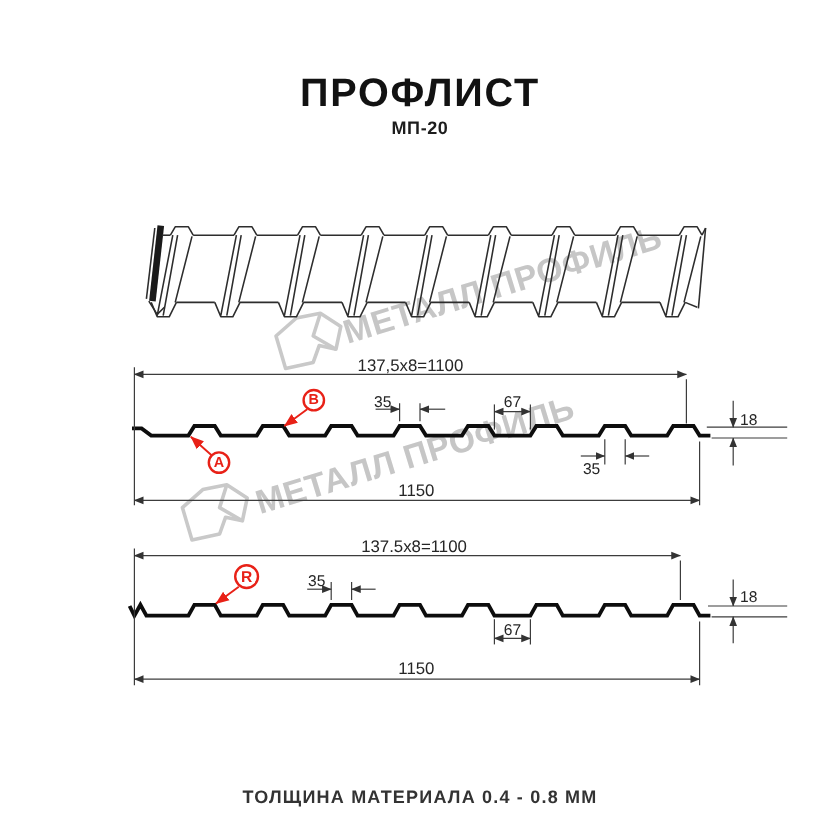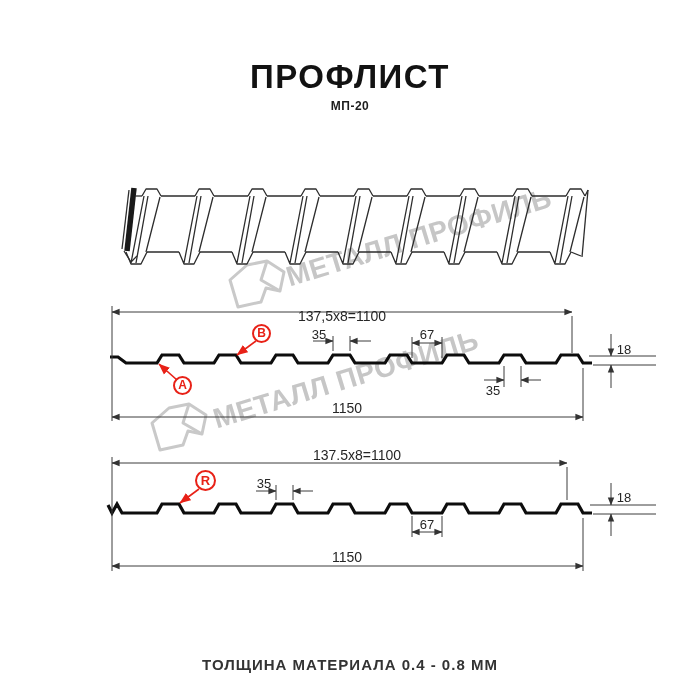--- a/index.html
+++ b/index.html
@@ -4,21 +4,21 @@
 <style>
   :root{
     --red:#e82117; --line:#1c1c1c; --dim:#3a3a3a; --wm:#c6c6c6;
   }
   html,body{margin:0;padding:0;background:#fff;}
   .canvas{position:relative;width:700px;height:700px;background:#fff;overflow:hidden;
           font-family:"Liberation Sans", sans-serif;}
   .title{position:absolute;left:0;top:58px;width:700px;text-align:center;
          font-size:33px;font-weight:800;letter-spacing:1.5px;color:#121212;}
   .subtitle{position:absolute;left:0;top:99px;width:700px;text-align:center;
-         font-size:12px;font-weight:700;letter-spacing:.5px;color:#1d1d1d;}
+         font-size:15px;font-weight:700;letter-spacing:.5px;color:#1d1d1d;}
   .footer{position:absolute;left:0;top:616px;width:700px;text-align:center;
          font-size:15px;font-weight:600;letter-spacing:1px;color:#333;margin-top:40px;}
   svg.draw{position:absolute;left:0;top:0;}
   .dimlab{position:absolute;transform:translateX(-50%);font-size:13px;color:#262626;
           white-space:nowrap;background:transparent;}
   .dimlab.big{font-size:14px;}
   .callout{position:absolute;box-sizing:border-box;border:2px solid var(--red);
            border-radius:50%;color:var(--red);text-align:center;font-weight:700;
            background:#fff0;}
   .co-19{width:19px;height:19px;line-height:15px;font-size:12px;}
@@ -146,27 +146,27 @@
     </g>
   </svg>
 
   <div class="callout co-19" style="left:252px;top:324px;">
     <span>B</span></div>
   <div class="callout co-19" style="left:173px;top:376px;">
     <span>A</span></div>
   <div class="callout co-21" style="left:195px;top:470px;">
     <span>R</span></div>
 
-  <span class="dimlab big" style="left:342px;top:308px;">137,5x8=1100</span>
+  <span class="dimlab big" style="left:342px;top:296px;">137,5x8=1100</span>
   <span class="dimlab big" style="left:347px;top:400px;">1150</span>
   <span class="dimlab" style="left:319px;top:327px;">35</span>
   <span class="dimlab" style="left:427px;top:327px;">67</span>
   <span class="dimlab" style="left:493px;top:383px;">35</span>
   <span class="dimlab" style="left:624px;top:342px;">18</span>
 
-  <span class="dimlab big" style="left:357px;top:447px;">137.5x8=1100</span>
+  <span class="dimlab big" style="left:345px;top:447px;">137.5x8=1100</span>
   <span class="dimlab big" style="left:347px;top:549px;">1150</span>
   <span class="dimlab" style="left:264px;top:476px;">35</span>
   <span class="dimlab" style="left:427px;top:517px;">67</span>
   <span class="dimlab" style="left:624px;top:490px;">18</span>
 
   <div class="footer">ТОЛЩИНА МАТЕРИАЛА 0.4 - 0.8 ММ</div>
 </div>
 
 </body></html>

